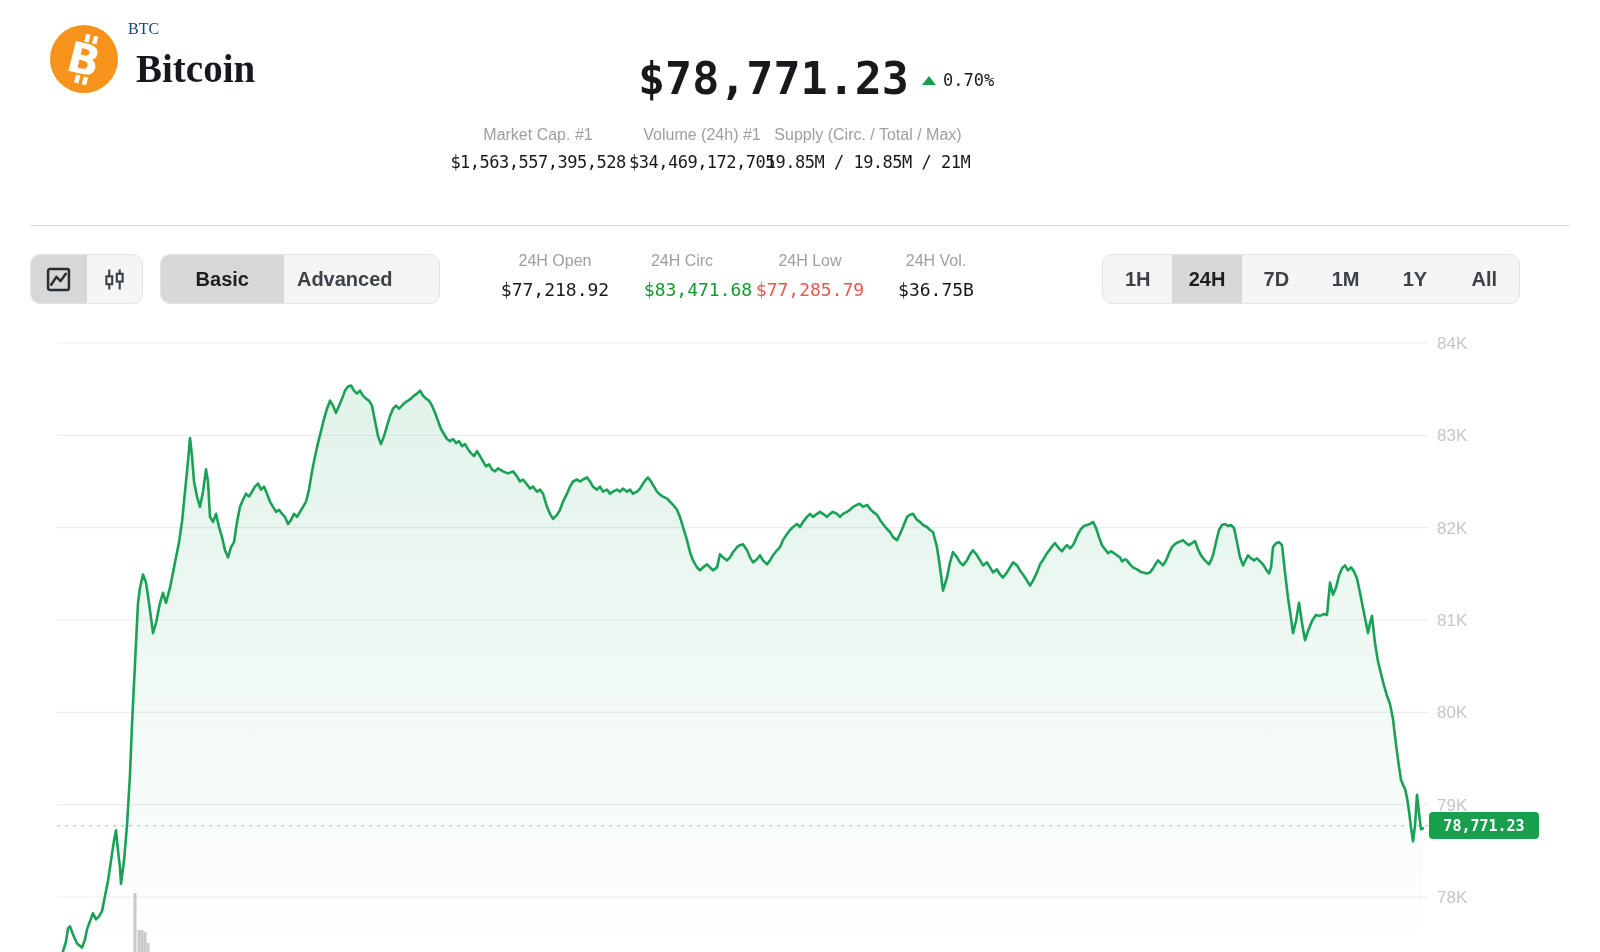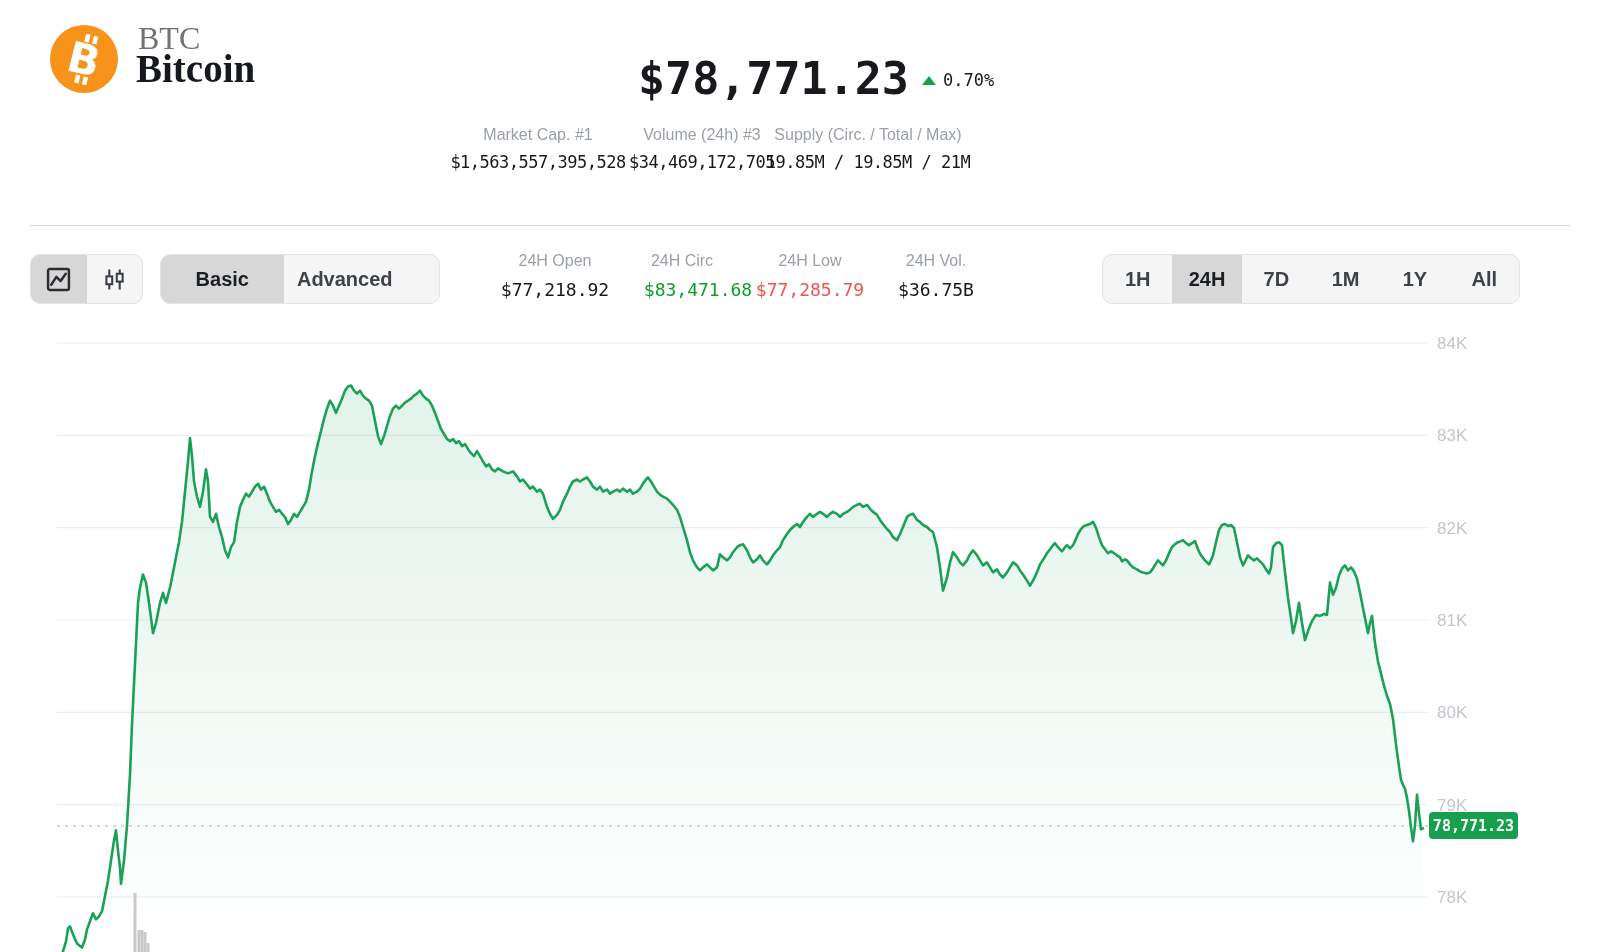--- a/index.html
+++ b/index.html
@@ -2,21 +2,21 @@
 <html><head>
 <meta charset="utf-8">
 <style>
   html,body{margin:0;padding:0;background:#fff;}
   #app{position:relative;width:1600px;height:952px;background:#fff;overflow:hidden;
        font-family:"Liberation Sans",sans-serif;}
   .abs{position:absolute;}
 
   
   .logo{left:50px;top:25px;width:68px;height:68px;}
-  .coin-symbol{left:138px;top:20px;font-family:"Liberation Serif",serif;font-size:32px;color:#737373;}
+  .coin-symbol{left:128px;top:20px;font-family:"Liberation Serif",serif;font-size:16px;color:#0c4a6e;}
   .coin-name{left:136px;top:46px;font-family:"Liberation Serif",serif;font-size:39px;font-weight:bold;color:#15181c;}
   .big-price{left:638px;top:52px;font-family:"DejaVu Sans Mono",monospace;font-size:45px;font-weight:600;color:#17191c;}
   .change-wrap{left:922px;top:70px;display:flex;align-items:center;gap:7px;}
   .tri-up{width:0;height:0;border-left:7px solid transparent;border-right:7px solid transparent;border-bottom:9px solid #16a04d;}
   .change-pct{font-family:"DejaVu Sans Mono",monospace;font-size:17px;color:#17191c;}
   .hstat{transform:translateX(-50%);text-align:center;white-space:nowrap;}
   .hstat .lbl{font-size:16px;color:#9aa0a5;}
   .hstat .val{margin-top:8px;font-family:"DejaVu Sans Mono",monospace;font-size:17px;letter-spacing:-0.5px;color:#17191c;}
   .divider{left:30px;top:225px;width:1540px;height:1px;background:#d9d9d9;}
 
@@ -29,21 +29,21 @@
   .seg-mode{left:160px;top:254px;width:280px;}
   .seg-mode .cell{width:122.5px;}
   .seg-range{left:1102px;top:254px;width:418px;}
   .seg-range .cell{flex:1 1 0;}
   .dstat{top:252px;transform:translateX(-50%);text-align:center;white-space:nowrap;}
   .dstat .lbl{font-size:16px;color:#9aa0a5;}
   .dstat .val{margin-top:9px;font-family:"DejaVu Sans Mono",monospace;font-size:18px;color:#17191c;}
 
   
   #chart-svg{left:0;top:0;width:1600px;height:952px;}
-  .price-badge{left:1429px;width:89px;height:27px;background:#16a04d;border-radius:4px;
+  .price-badge{left:1429px;width:110px;height:27px;background:#16a04d;border-radius:4px;
     display:flex;align-items:center;justify-content:center;color:#fff;
     font-family:"DejaVu Sans Mono",monospace;font-size:15px;font-weight:bold;}
 </style>
 </head>
 <body>
 
 <div id="app">
 
   <svg id="chart-svg" class="abs" viewBox="0 0 1600 952" preserveAspectRatio="none">
     <defs>
@@ -94,21 +94,21 @@
   <div class="abs change-wrap">
     <span class="tri-up"></span>
     <span class="change-pct">0.70%</span>
   </div>
 
   <div class="abs hstat" style="left:538px;top:126px;">
     <div class="lbl">Market Cap. #1</div>
     <div class="val">$1,563,557,395,528</div>
   </div>
   <div class="abs hstat" style="left:702px;top:126px;">
-    <div class="lbl">Volume (24h) #3</div>
+    <div class="lbl">Volume (24h) #1</div>
     <div class="val">$34,469,172,705</div>
   </div>
   <div class="abs hstat" style="left:868px;top:126px;">
     <div class="lbl">Supply (Circ. / Total / Max)</div>
     <div class="val">19.85M / 19.85M / 21M</div>
   </div>
 
   <div class="abs divider"></div>
 
   <div class="abs seg seg-charttype">

